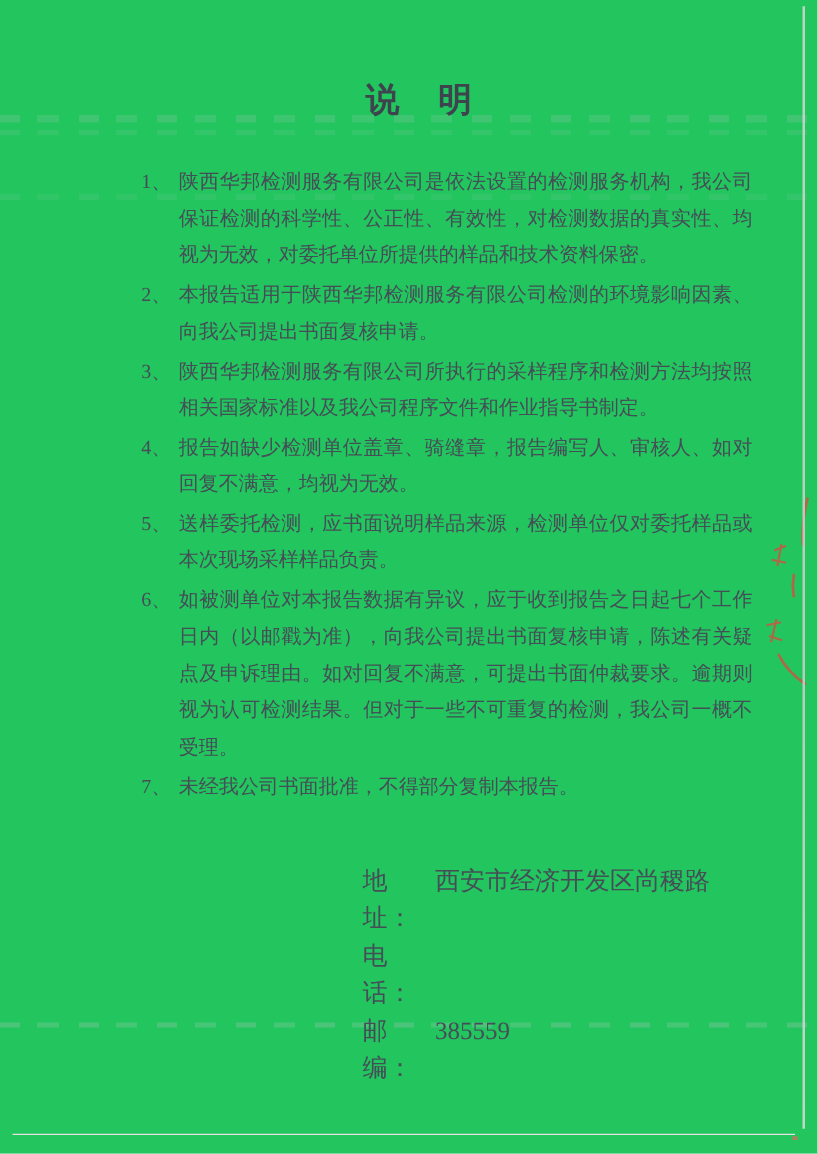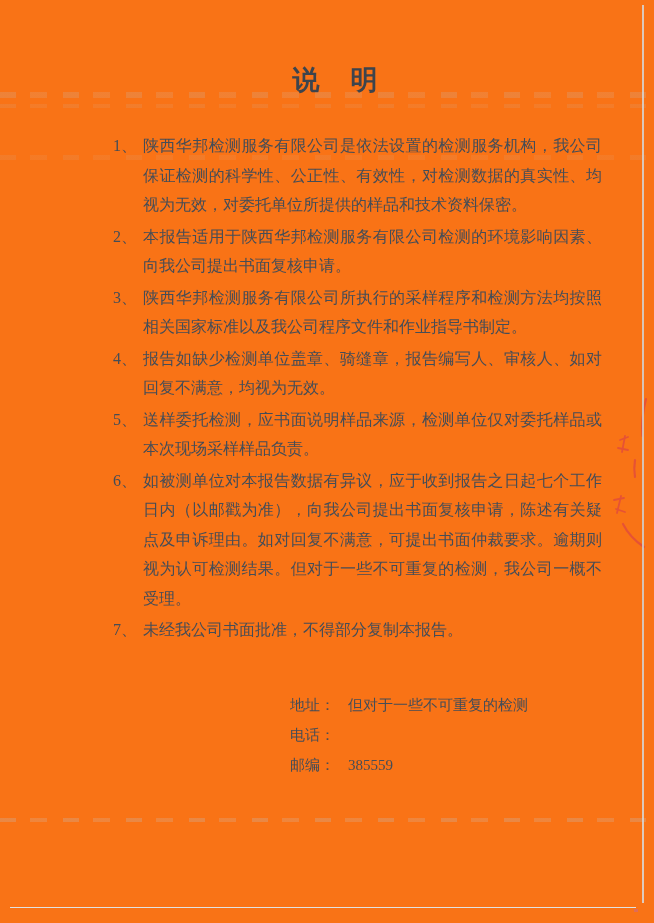--- a/index.html
+++ b/index.html
@@ -7,21 +7,21 @@
     padding: 0;
     width: 654px;
     height: 923px;
     overflow: hidden;
     background: #ffffff;
   }
   .page {
     position: relative;
     width: 654px;
     height: 923px;
-    background: #f97316;
+    background: #22c55e;
     font-family: "Liberation Serif", "DejaVu Serif", serif;
     color: #454d57;
   }
   
   .scan-band {
     position: absolute;
     left: 0;
     width: 654px;
     background-image: repeating-linear-gradient(90deg,
       rgba(190,195,200,0.35) 0px, rgba(190,195,200,0.35) 16px,
@@ -85,21 +85,21 @@
     white-space: nowrap;
   }
   .note-text {
     flex: 1 1 auto;
     text-align: justify;
   }
   .contact {
     position: absolute;
     left: 290px;
     top: 690px;
-    font-size: 15px;
+    font-size: 20px;
     line-height: 30px;
   }
   .contact-row { display: flex; }
   .contact-label { flex: 0 0 58px; }
   .contact-value { white-space: nowrap; }
   .stamp-fragment {
     position: absolute;
     left: 608px;
     top: 396px;
     width: 44px;
@@ -146,21 +146,21 @@
     </li>
     <li class="note-item">
       <span class="note-num">7、</span>
       <div class="note-text">未经我公司书面批准，不得部分复制本报告。</div>
     </li>
   </ol>
 
   <div class="contact">
     <div class="contact-row">
       <span class="contact-label">地址：</span>
-      <span class="contact-value">但对于一些不可重复的检测</span>
+      <span class="contact-value">西安市经济开发区尚稷路</span>
     </div>
     <div class="contact-row">
       <span class="contact-label"></span>
     </div>
     <div class="contact-row">
       <span class="contact-label">电话：</span>
     </div>
     <div class="contact-row">
       <span class="contact-label">邮编：</span>
       <span class="contact-value">385559</span>

